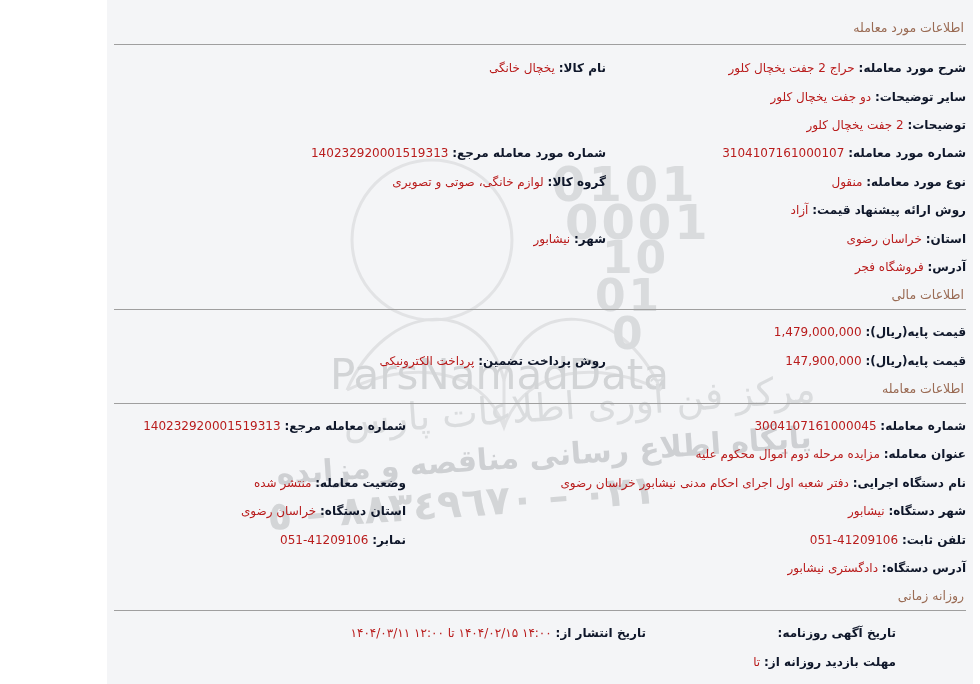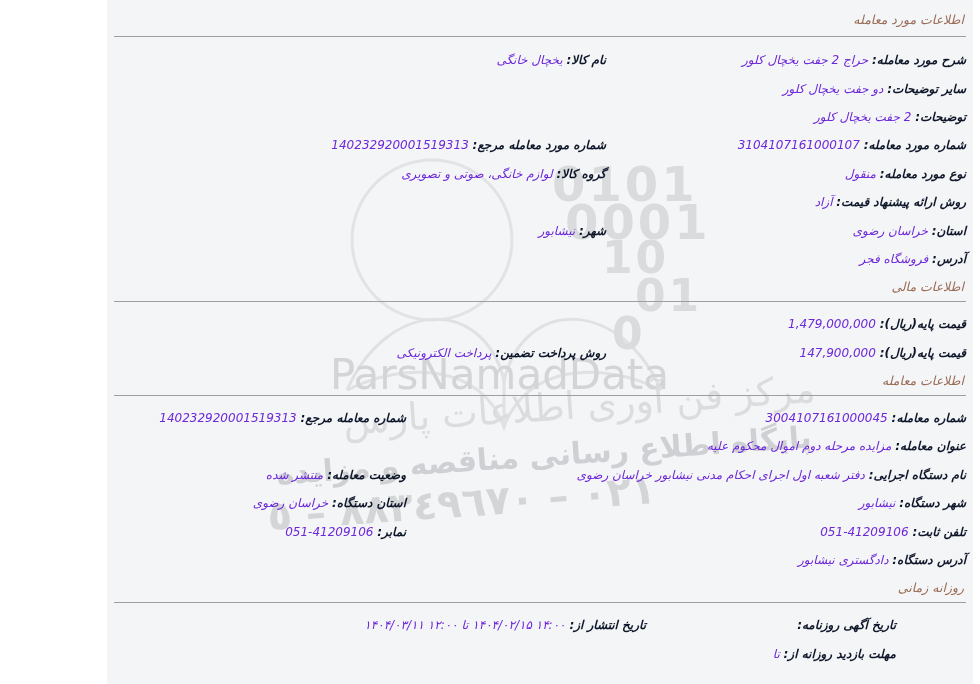--- a/index.html
+++ b/index.html
@@ -1,35 +1,35 @@
 <!DOCTYPE html>
 <html lang="fa"><head>
 <meta charset="utf-8">
 <style>
   html,body{margin:0;padding:0;background:#ffffff;}
   body{width:980px;height:684px;overflow:hidden;position:relative;
        font-family:"DejaVu Sans",sans-serif;}
   .panel{position:absolute;left:107px;top:0;width:866px;height:684px;
          background:#f4f5f7;direction:rtl;overflow:hidden;}
-  .content{position:relative;z-index:1;padding:0 7px;font-style:italic;}
+  .content{position:relative;z-index:1;padding:8px 7px;}
   .sec-title{font-size:12.5px;color:#9a6b54;line-height:17px;
              border-bottom:1px solid #9f9f9f;}
   .t-first{padding:11px 2px 8px;}
   .t-next{padding:5px 2px 6px;}
   .rows{padding-top:8px;}
   .rows-first{padding-top:9px;}
   .row{display:grid;height:28.4px;align-items:center;}
   .g1{grid-template-columns:360px 1fr;}
   .g2{grid-template-columns:360px 1fr;}
   .g3{grid-template-columns:560px 1fr;}
   .g4{grid-template-columns:320px 1fr;}
   .cell{white-space:nowrap;text-align:right;font-size:12px;}
   .g4 .cr{padding-right:70px;}
   .lbl{font-weight:700;color:#0f172a;}
-  .val{color:#6d28d9;}
+  .val{color:#b91c1c;}
   
   .wm{position:absolute;inset:0;z-index:0;pointer-events:none;direction:rtl;}
   .wm *{position:absolute;white-space:nowrap;}
   .wm-digit{font-weight:700;color:#d9dbdd;letter-spacing:3px;}
   .wm-brand{left:223px;top:350px;font-size:42px;font-weight:400;color:#d2d4d6;direction:ltr;}
   .wm-rot{left:40px;top:385px;width:820px;height:170px;transform:rotate(-4deg);}
   .wm-callig{left:200px;top:0;font-size:38px;color:#dadcde;}
   .wm-portal{left:130px;top:52px;font-size:30px;font-weight:700;color:#ced0d3;}
   .wm-phone{left:118px;top:88px;font-size:40px;font-weight:700;color:#d3d5d7;}
   .wm-svg{left:225px;top:135px;}
@@ -42,21 +42,21 @@
   <div class="wm">
     <svg class="wm-svg" width="345" height="300" viewBox="0 0 345 300">
       <circle cx="100" cy="105" r="80" fill="none" stroke="#e2e3e5" stroke-width="3"></circle>
       <path d="M15 255 C55 165 150 160 172 245 C194 160 289 165 329 255" fill="none" stroke="#e0e1e3" stroke-width="3"></path>
       <path d="M15 255 C75 225 150 230 172 292 C194 230 269 225 329 255" fill="none" stroke="#e0e1e3" stroke-width="3"></path>
       <line x1="172" y1="245" x2="172" y2="292" stroke="#e0e1e3" stroke-width="3"></line>
     </svg>
     <div class="wm-digit" style="left:445px;top:156px;font-size:48px;direction:ltr;">0101</div>
     <div class="wm-digit" style="left:458px;top:194px;font-size:48px;direction:ltr;">0001</div>
     <div class="wm-digit" style="left:495px;top:232px;font-size:44px;direction:ltr;">10</div>
-    <div class="wm-digit" style="left:528px;top:270px;font-size:44px;direction:ltr;">01</div>
+    <div class="wm-digit" style="left:488px;top:270px;font-size:44px;direction:ltr;">01</div>
     <div class="wm-digit" style="left:505px;top:308px;font-size:44px;direction:ltr;">0</div>
     <div class="wm-brand">ParsNamadData</div>
     <div class="wm-rot">
       <div class="wm-callig">مرکز فن آوری اطلاعات پارس</div>
       <div class="wm-portal">پایگاه اطلاع رسانی مناقصه و مزایده</div>
       <div class="wm-phone">٠٢١ – ٨٨٣٤٩٦٧٠ – ٥</div>
     </div>
   </div>
 
   <div class="content">

